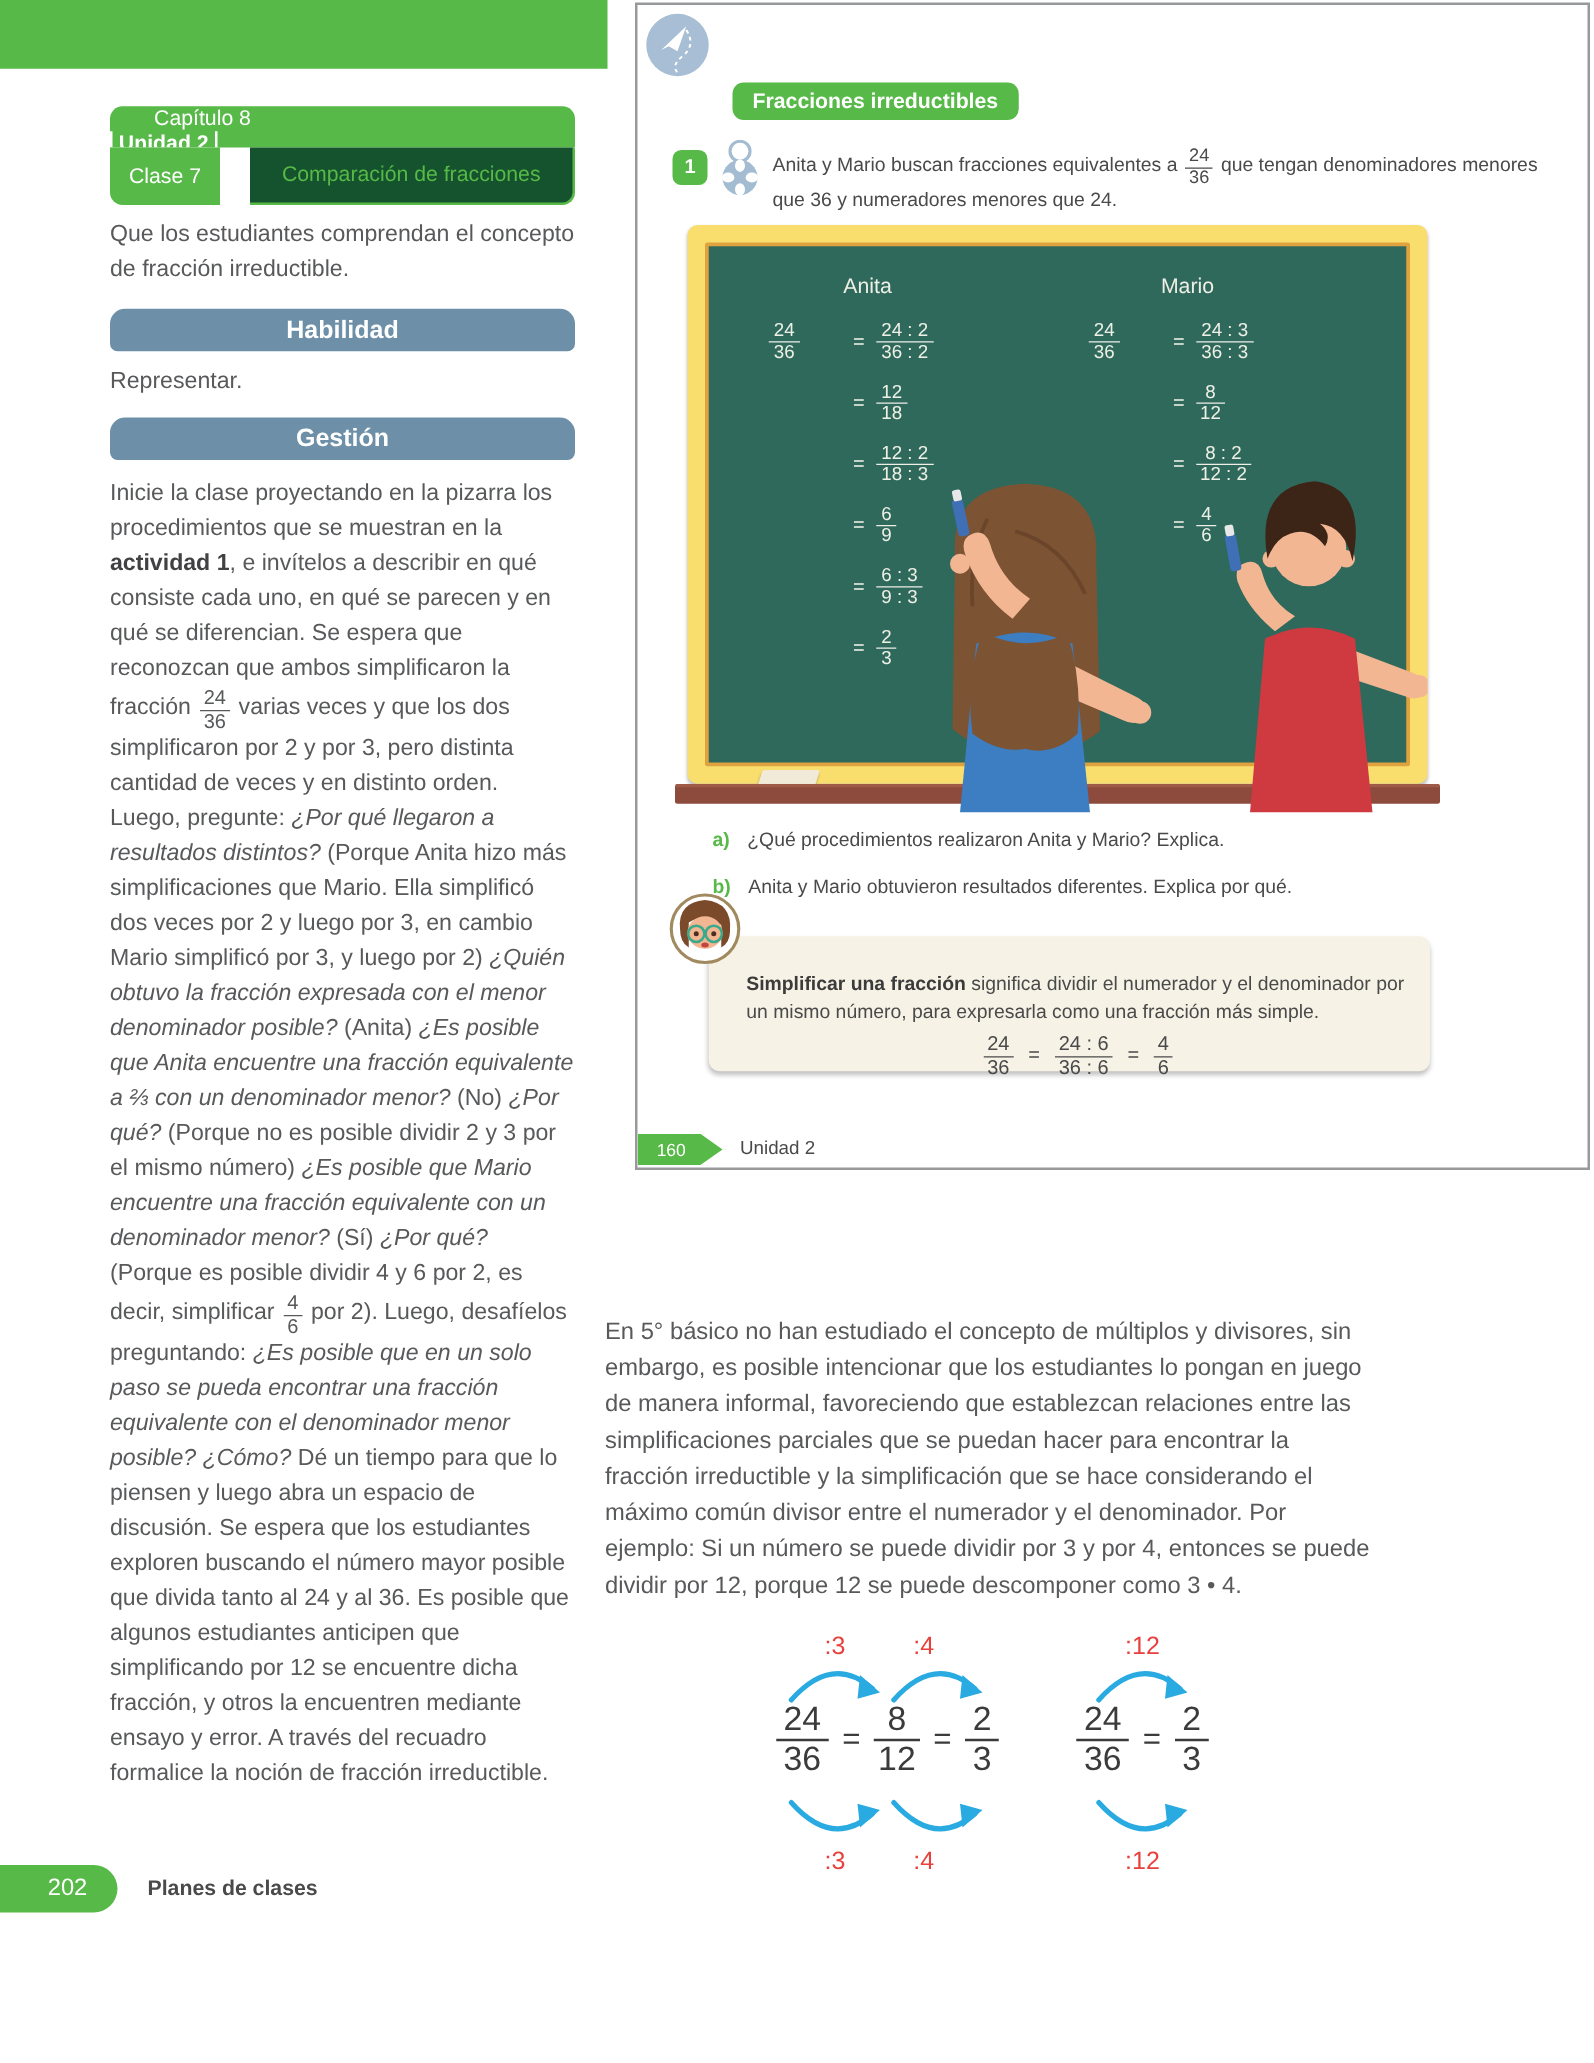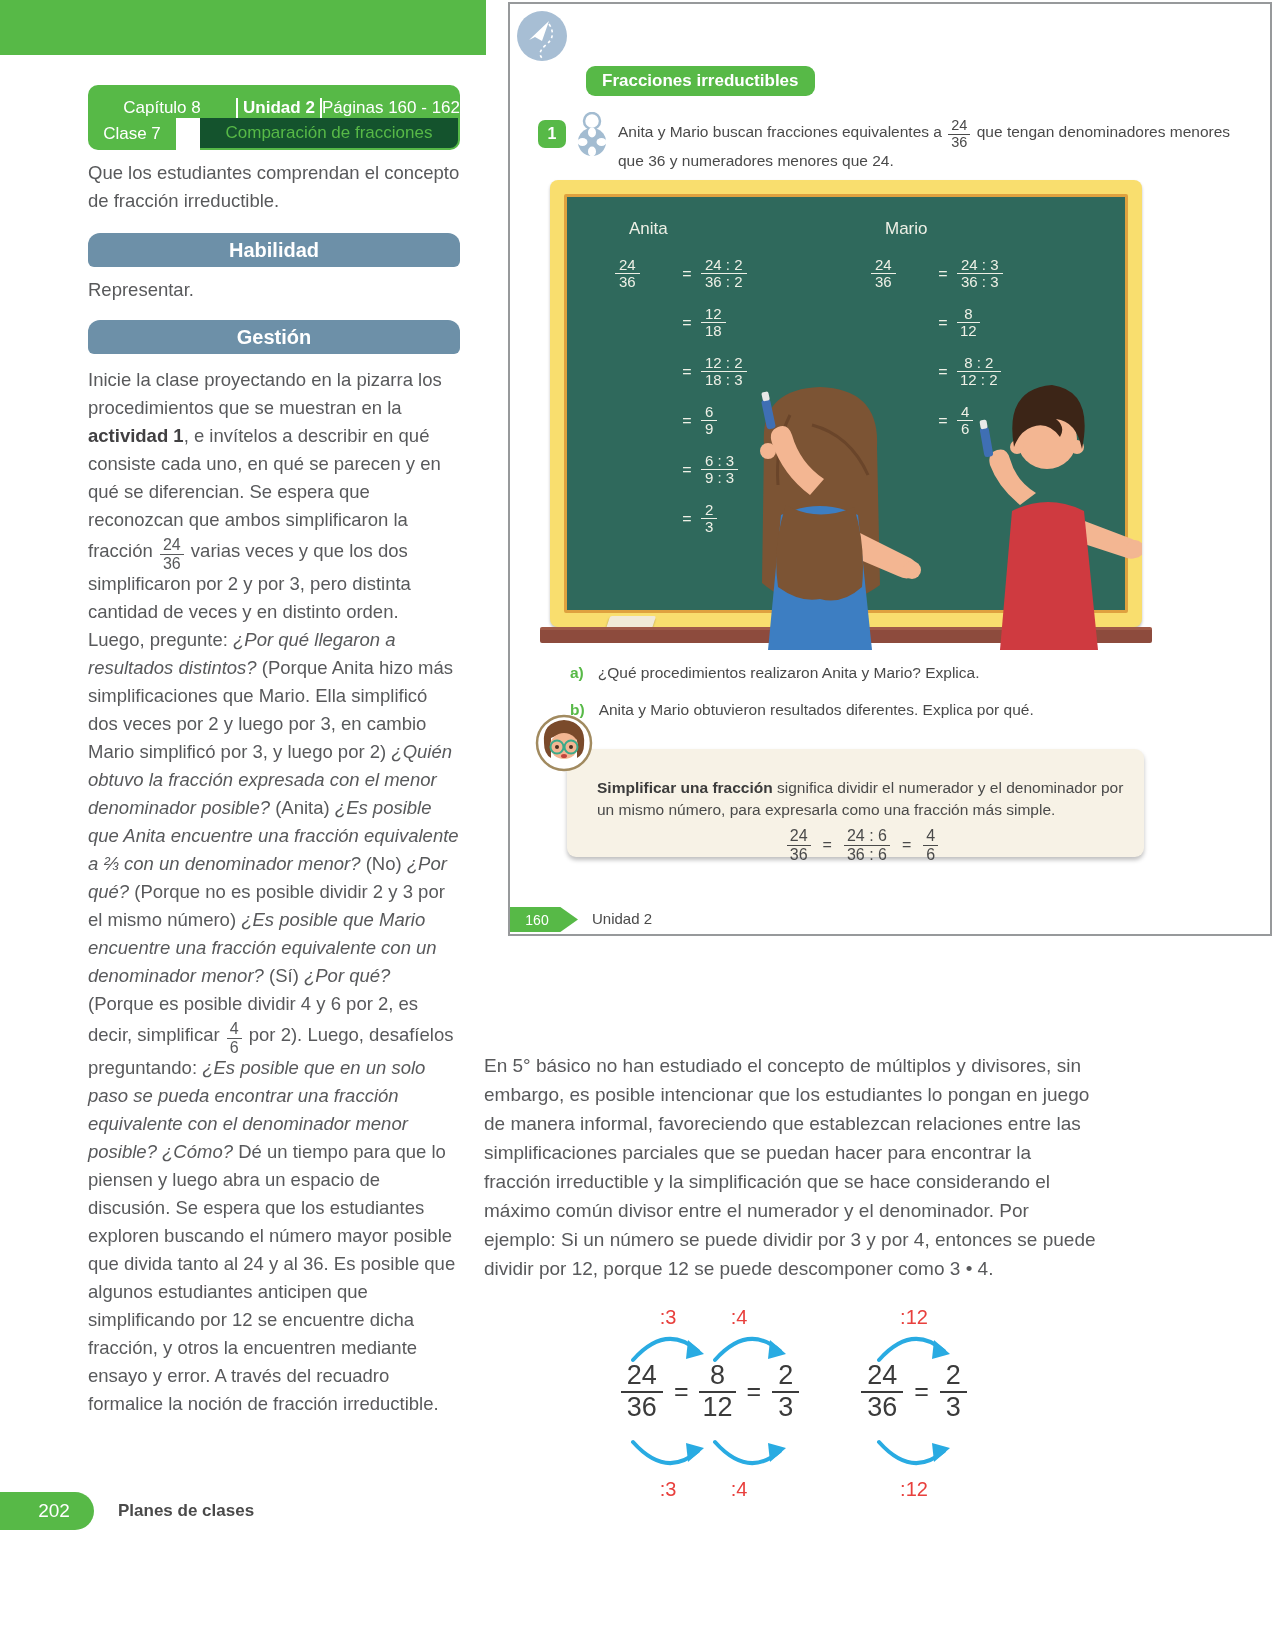--- a/index.html
+++ b/index.html
@@ -8,26 +8,26 @@
          font-family:"Liberation Sans", sans-serif; color:var(--text-gray); }
 
   
   .top-banner { position:absolute; left:0; top:0; width:486px; height:55px; background:var(--green); }
 
   
   .left-col { position:absolute; left:88px; top:85px; width:372px; }
 
   .hc { width:100%; font-size:17px; }
   .hc-row1 { display:flex; background:var(--green); color:#fff; height:33px;
-             border-radius:10px 10px 0 0; overflow:hidden; align-items:flex-end; }
+             border-radius:10px 10px 0 0; overflow:hidden; align-items:flex-start;flex-direction:column; }
   .hc-cell { display:flex; align-items:center; justify-content:center; }
   .hc-chapter { width:148px; }
   .hc-unit { width:86px; font-weight:bold; border-left:2px solid #fff; border-right:2px solid #fff; }
   .hc-pages { flex:1; }
-  .hc-row2 { display:flex; height:32px;gap:24px; }
+  .hc-row2 { display:flex; height:46px;gap:24px; }
   .hc-class { background:var(--green); color:#fff; width:88px; border-radius:0 0 0 10px;
               display:flex; align-items:center; justify-content:center; }
   .hc-classtitle { flex:1; border:2px solid var(--green); border-left:none; border-top:none;
                    border-radius:0 0 10px 0; color:var(--green); background:#14532d;
                    display:flex; align-items:center; justify-content:center; }
 
   .sec-bar { background:var(--slate); color:#fff; font-weight:bold; text-align:center;
              font-size:20px; height:34px; line-height:34px; border-radius:12px 12px 6px 6px; }
   .bar-p { margin-top:29px; } .bar-h { margin-top:18px; } .bar-g { margin-top:16px; }
   .sec-body { margin-top:9px; font-size:18.5px; line-height:28px; color:var(--text-gray); }
@@ -55,21 +55,21 @@
   .act-icon { flex:none; margin-top:-4px; }
   .act-text { font-size:15.5px; line-height:23px; color:var(--dark-text); }
   .act-text .bfrac { font-size:14.5px; }
 
   
   .board-wrap { position:absolute; left:40px; top:176px; width:592px; height:470px; }
   .frame { position:absolute; left:0; top:0; width:592px; height:447px; background:var(--frame-yellow);
            border-radius:8px; box-shadow:0 2px 3px rgba(0,0,0,.25); }
   .board { position:absolute; left:14px; top:14px; right:14px; bottom:14px;
            background:var(--board-green); border:3px solid var(--frame-line); border-radius:2px; }
-  .board-name { position:absolute; top:22px; width:130px; color:var(--chalk); font-size:17px; }
+  .board-name { position:absolute; top:22px; width:130px; text-align:center; color:var(--chalk); font-size:17px; }
   .name-anita { left:62px; } .name-mario { left:318px; }
   .chalk-col { position:absolute; top:52px; color:var(--chalk); }
   .col-anita { left:48px; } .col-mario { left:304px; }
   .chalk-row { display:flex; align-items:center; height:49px; font-size:15px; }
   .chalk-lead { width:58px; }
   .chalk-eq { width:28px; text-align:center; font-size:16px; }
   .cfrac .fn { border-bottom:1.8px solid currentColor; padding:0 4px; }
   .chalk-tray { position:absolute; left:-10px; top:447px; width:612px; height:16px;
                 background:var(--tray); border-top:3px solid #a05a48; border-radius:2px; }
   .eraser { position:absolute; left:58px; top:436px; width:46px; height:13px; background:#f1ead8;

